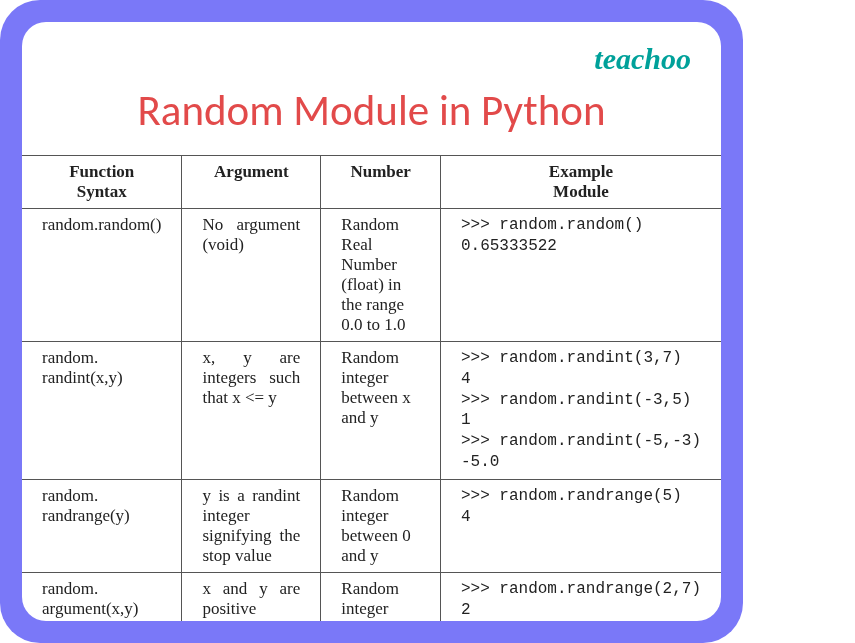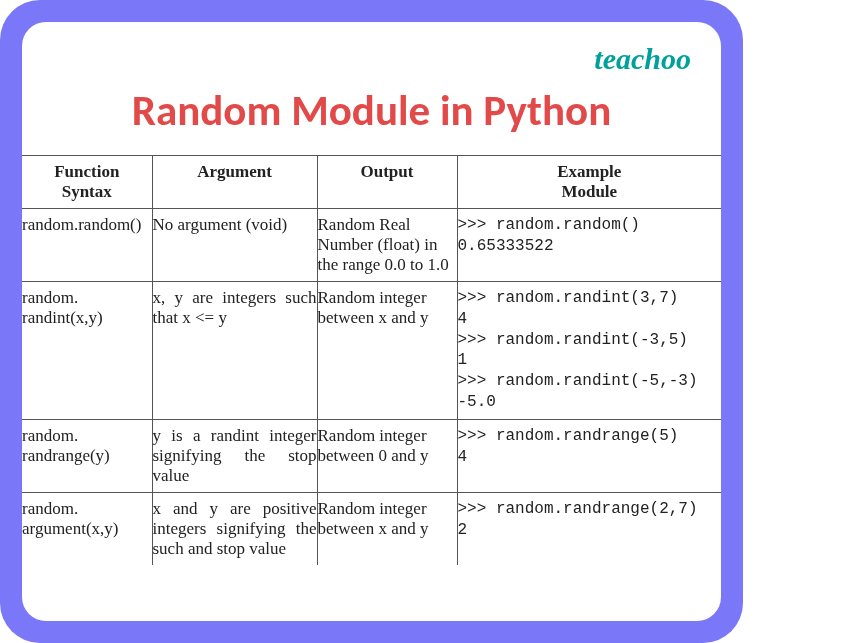--- a/index.html
+++ b/index.html
@@ -31,34 +31,34 @@
     font-family: 'Segoe Script', 'Comic Sans MS', cursive;
     font-weight: bold;
     font-size: 30px;
     color: #00a19a;
     font-style: italic;
   }
   .title {
     text-align: center;
     color: #e24a4a;
     font-family: Calibri, Arial, sans-serif;
-    font-weight: bold;
+    font-weight: normal;
     font-size: 43px;
     margin-top: 62px;
     margin-bottom: 18px;
   }
   table {
     width: 100%;
     border-collapse: collapse;
     font-size: 17px;
     color: #222;
   }
   th, td {
     border: 1px solid #555;
-    padding: 6px 0;
+    padding: 6px 20px;
     vertical-align: top;
     text-align: left;
   }
   th {
     font-family: Georgia, serif;
     font-weight: bold;
     text-align: center;
   }
   th .hdr-line { display: block; }
   td.col-syntax { width: 130px; font-family: Georgia, serif; }
@@ -86,21 +86,21 @@
     <h1 class="title">Random Module in Python</h1>
 
     <table>
       <thead>
         <tr>
           <th>
             <span class="hdr-line">Function</span>
             <span class="hdr-line">Syntax</span>
           </th>
           <th>Argument</th>
-          <th>Output</th>
+          <th>Number</th>
           <th>
             <span class="hdr-line">Example</span>
             <span class="hdr-line">Module</span>
           </th>
         </tr>
       </thead>
       <tbody>
         <tr>
           <td class="col-syntax">random.random()</td>
           <td class="col-arg">No argument (void)</td>

